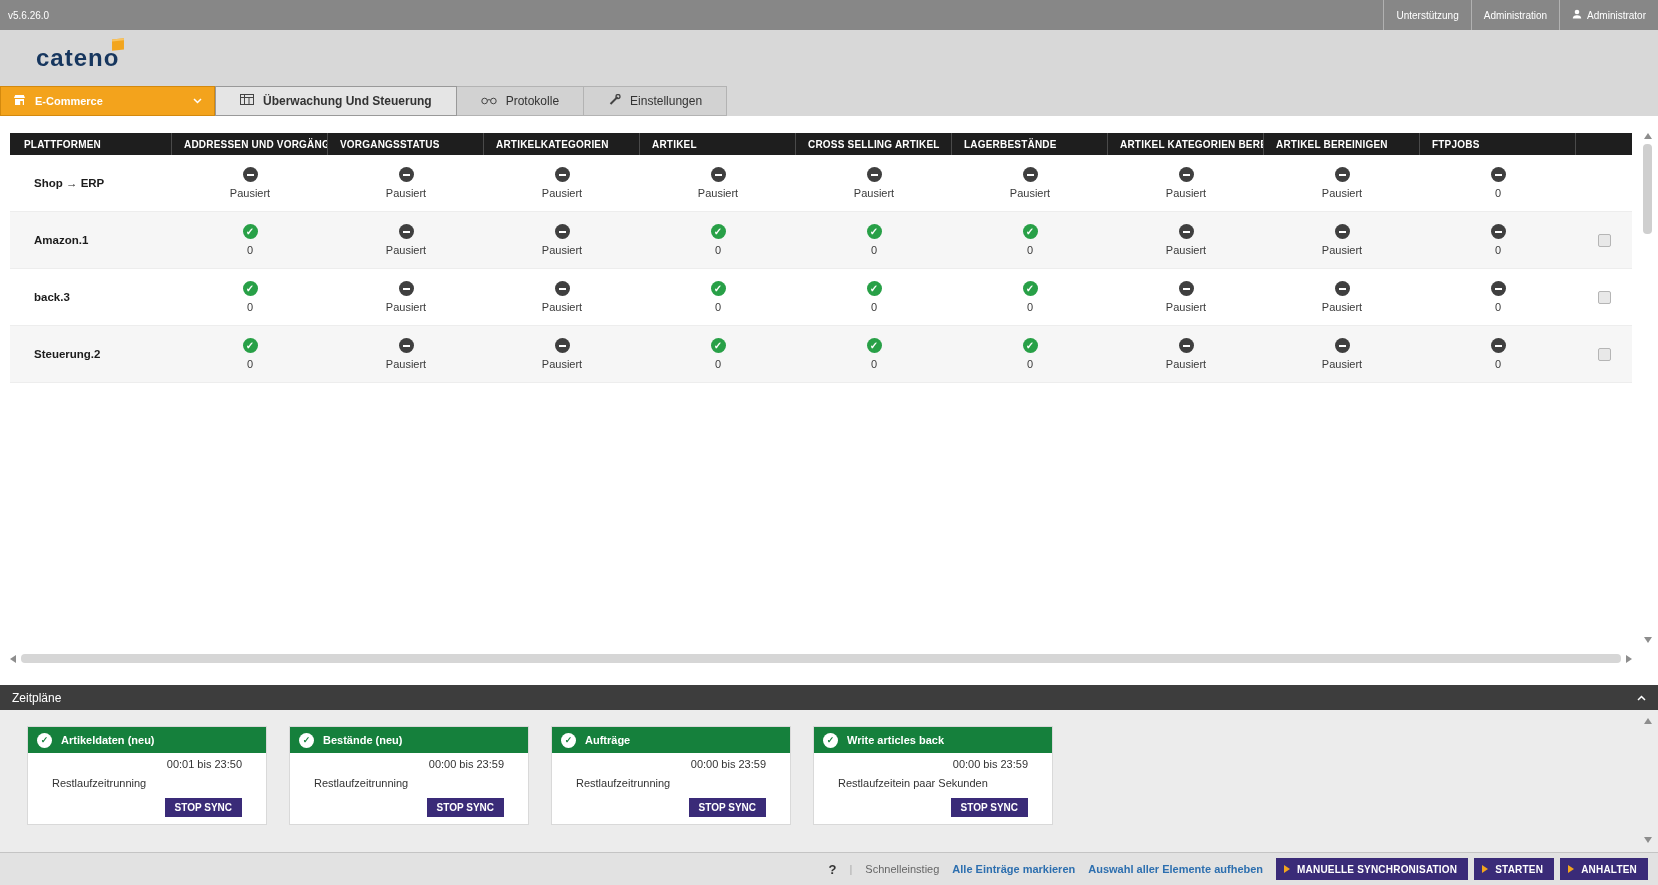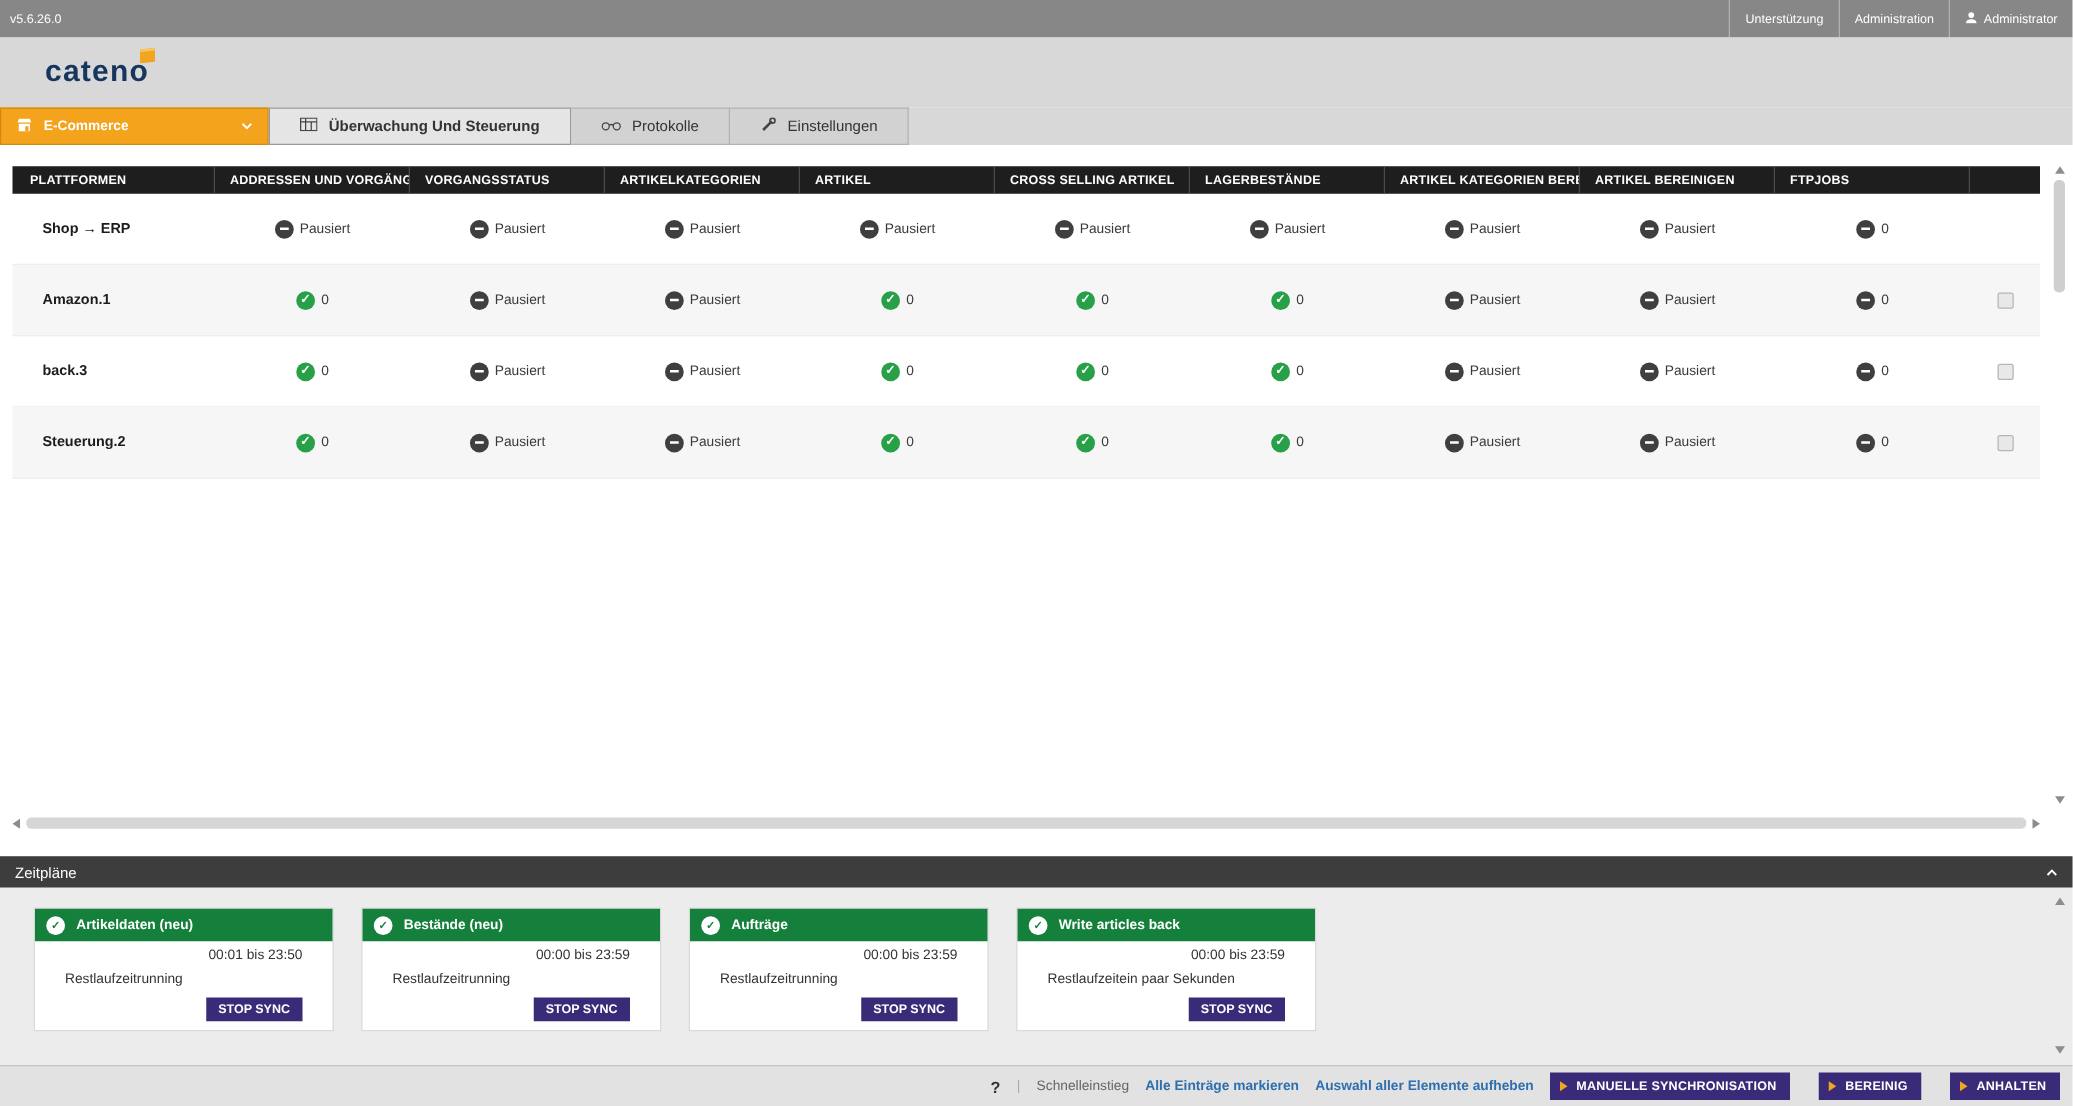--- a/index.html
+++ b/index.html
@@ -40,21 +40,21 @@
   .tgrid { display:grid; grid-template-columns:162px repeat(9,1fr) 56px; }
   .thead { background:#1e1e1e; color:#fff; height:22px; }
   .th { display:flex; align-items:center; padding:0 12px; font-size:10px; font-weight:bold;
         border-right:1px solid #4a4a4a; white-space:nowrap; overflow:hidden; letter-spacing:0.2px; cursor:pointer; }
   .th:first-child { padding-left:14px; }
   .th.empty { border-right:none; cursor:default; }
   .trow { height:57px; border-bottom:1px solid #ededed; }
   .trow.alt { background:#f6f6f6; }
   .cell { display:flex; align-items:center; justify-content:center; }
   .cell.platform { justify-content:flex-start; padding-left:24px; font-size:11.5px; font-weight:600; color:#1c1c1c; }
-  .cell.status { flex-direction:row; gap:5px; }
+  .cell.status { flex-direction:column; gap:5px; }
   .sicon { width:15px; height:15px; border-radius:50%; display:flex; align-items:center; justify-content:center; }
   .sicon.paused { background:#3f3f3f; }
   .sicon.paused::after { content:""; width:7px; height:2px; background:#fff; }
   .sicon.ok { background:#28a047; }
   .sicon.ok::after { content:"\2713"; color:#fff; font-size:10px; font-weight:bold; line-height:1; }
   .slabel { font-size:11px; color:#3a3a3a; }
   .checkbox { width:13px; height:13px; background:#e8e8e8; border:1px solid #b5b5b5; border-radius:2px; cursor:pointer; }
 
   
   .vscroll { position:absolute; right:4px; top:17px; width:13px; height:510px;
@@ -89,21 +89,21 @@
                   display:flex; flex-direction:column; align-items:center; }
 
   
   .footer { position:absolute; top:852px; left:0; width:100%; height:33px; background:#e2e2e2;
             border-top:1px solid #c4c4c4; display:flex; align-items:center; justify-content:flex-end;
             gap:13px; padding-right:10px; font-size:11px; }
   .help { font-weight:bold; font-size:13px; color:#333; cursor:pointer; }
   .fdivider { color:#a9a9a9; }
   .quick { color:#666; }
   .flink { color:#2d6faf; font-weight:bold; cursor:pointer; }
-  .fbtns { display:flex; gap:23px;border-radius:10px; }
+  .fbtns { display:flex; gap:6px;border-radius:10px; }
   .fbtn { display:flex; align-items:center; gap:7px; background:#3a2b78; color:#fff; height:22px;
           padding:0 11px 0 8px; font-size:10px; font-weight:bold; border:none; cursor:pointer;
           font-family:"Liberation Sans", sans-serif; letter-spacing:0.2px; }
   .play { width:0; height:0; border-top:4px solid transparent; border-bottom:4px solid transparent;
           border-left:6px solid #f2a51e; }
 </style>
 </head>
 <body>
 
 <div class="topbar">
@@ -455,20 +455,20 @@
   <span class="quick">Schnelleinstieg</span>
   <span class="flink">Alle Einträge markieren</span>
   <span class="flink">Auswahl aller Elemente aufheben</span>
   <span class="fbtns">
     <button class="fbtn">
       <span class="play"></span>
       <span>MANUELLE SYNCHRONISATION</span>
     </button>
     <button class="fbtn">
       <span class="play"></span>
-      <span>BEREINIG</span>
+      <span>STARTEN</span>
     </button>
     <button class="fbtn">
       <span class="play"></span>
       <span>ANHALTEN</span>
     </button>
   </span>
 </div>
 
 </body></html>

